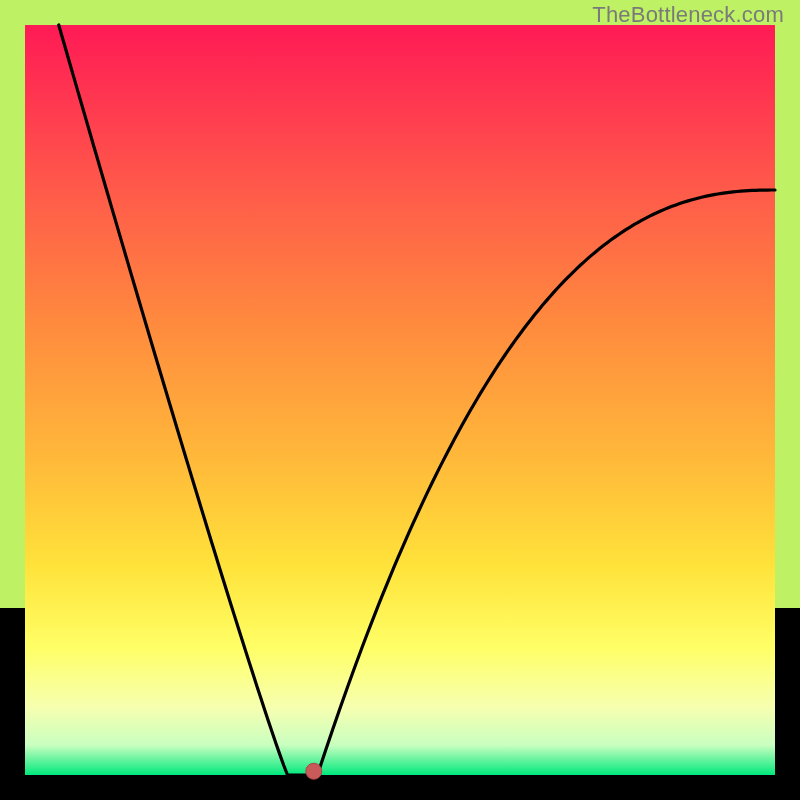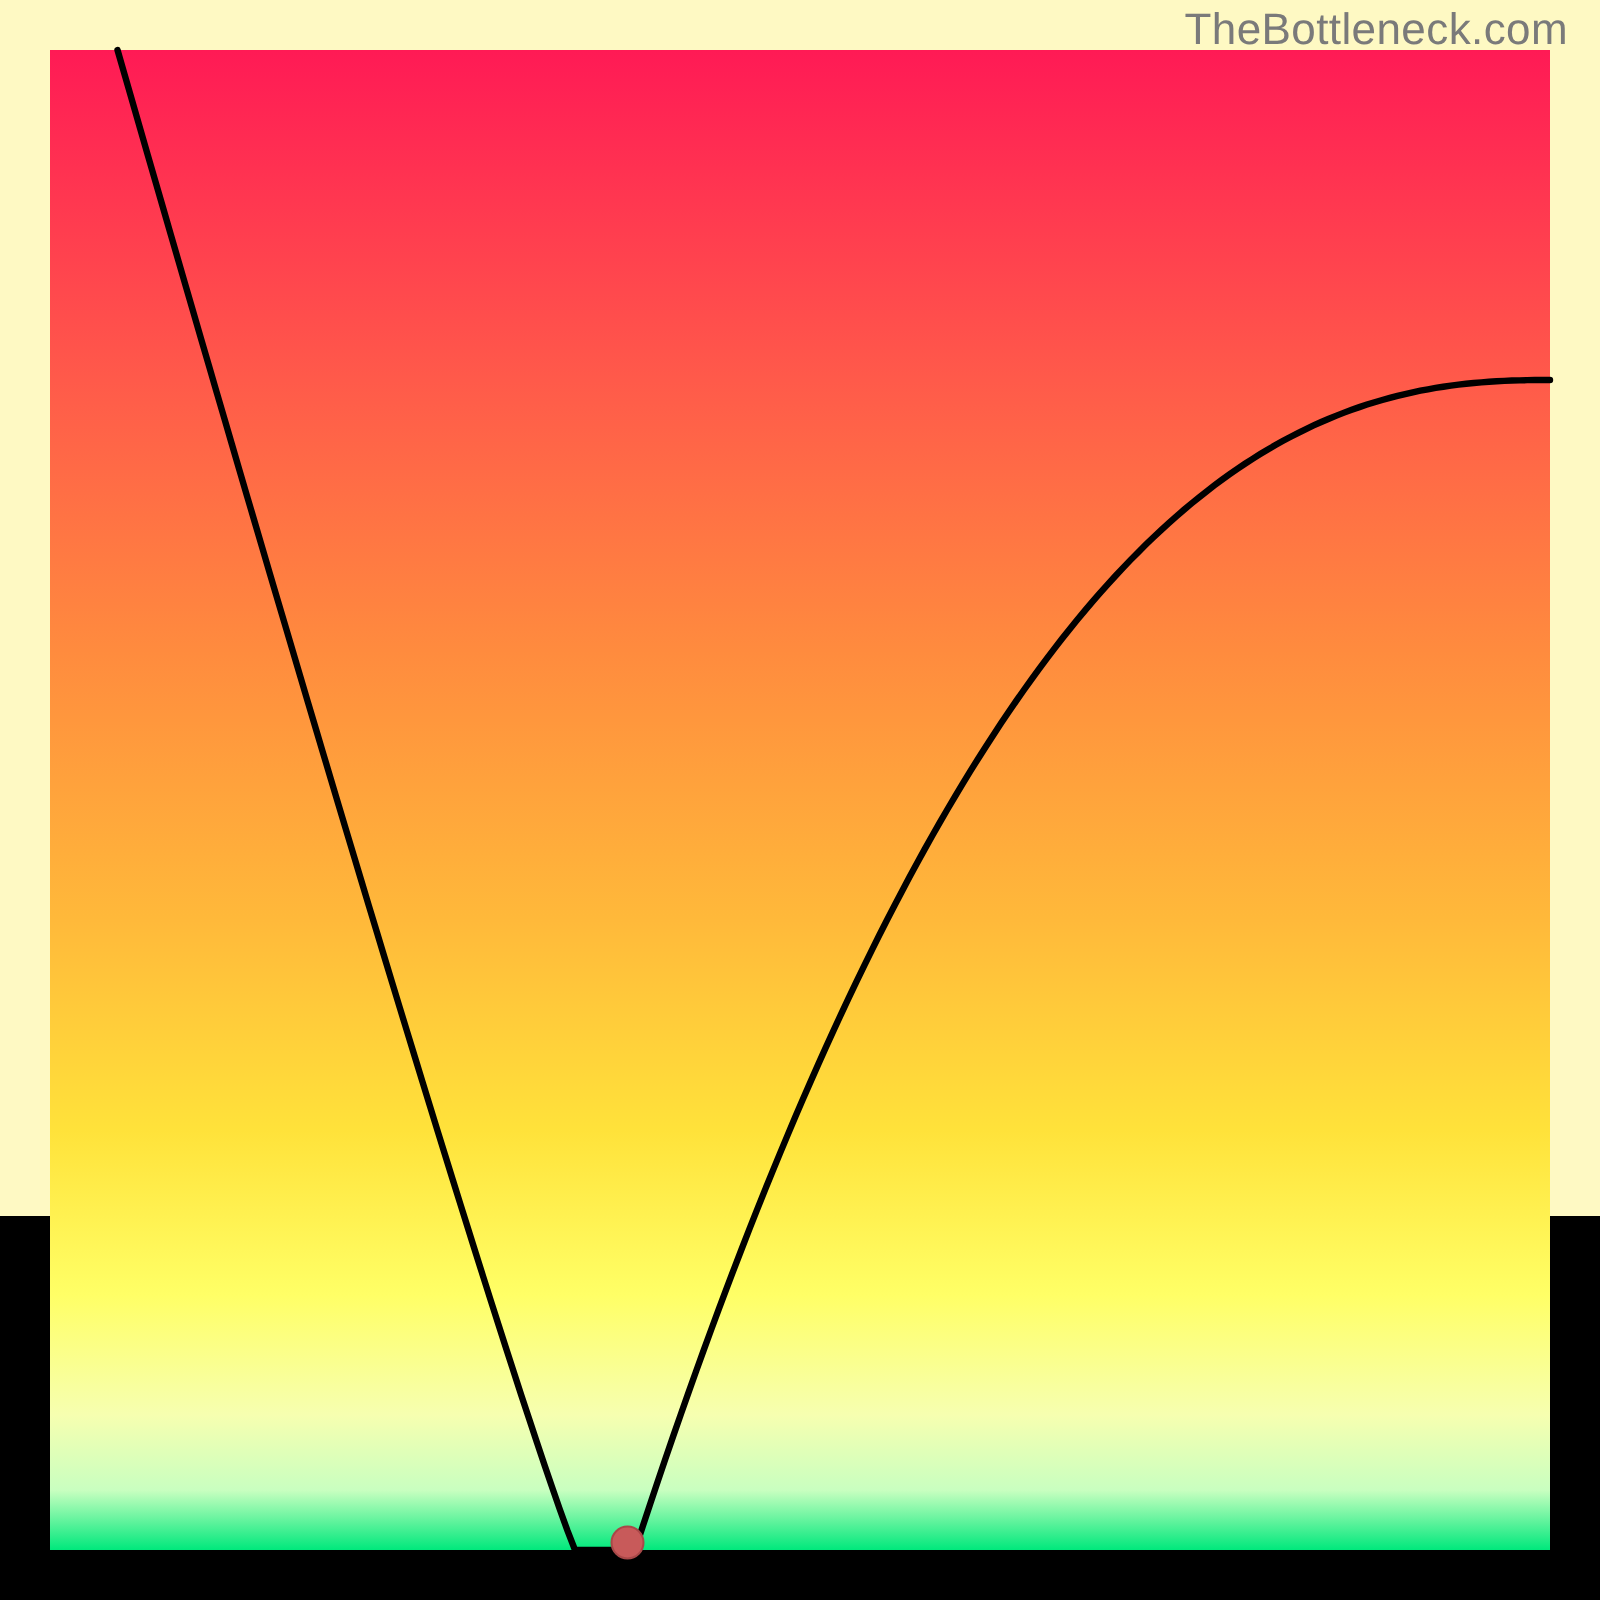--- a/index.html
+++ b/index.html
@@ -8,21 +8,21 @@
     width: 800px;
     height: 800px;
     background: #000;
     font-family: Arial, Helvetica, sans-serif;
     overflow: hidden;
   }
   .frame {
     position: absolute;
     left: 0; top: 0;
     width: 800px; height: 608px;
-    background: #fef9c3;
+    background: #bef264;
   }
   .watermark {
     position: absolute;
     top: 2px;
     right: 16px;
     color: #7a7a7a;
     font-size: 22px;
     font-weight: 500;
     letter-spacing: 0.2px;
     user-select: none;

